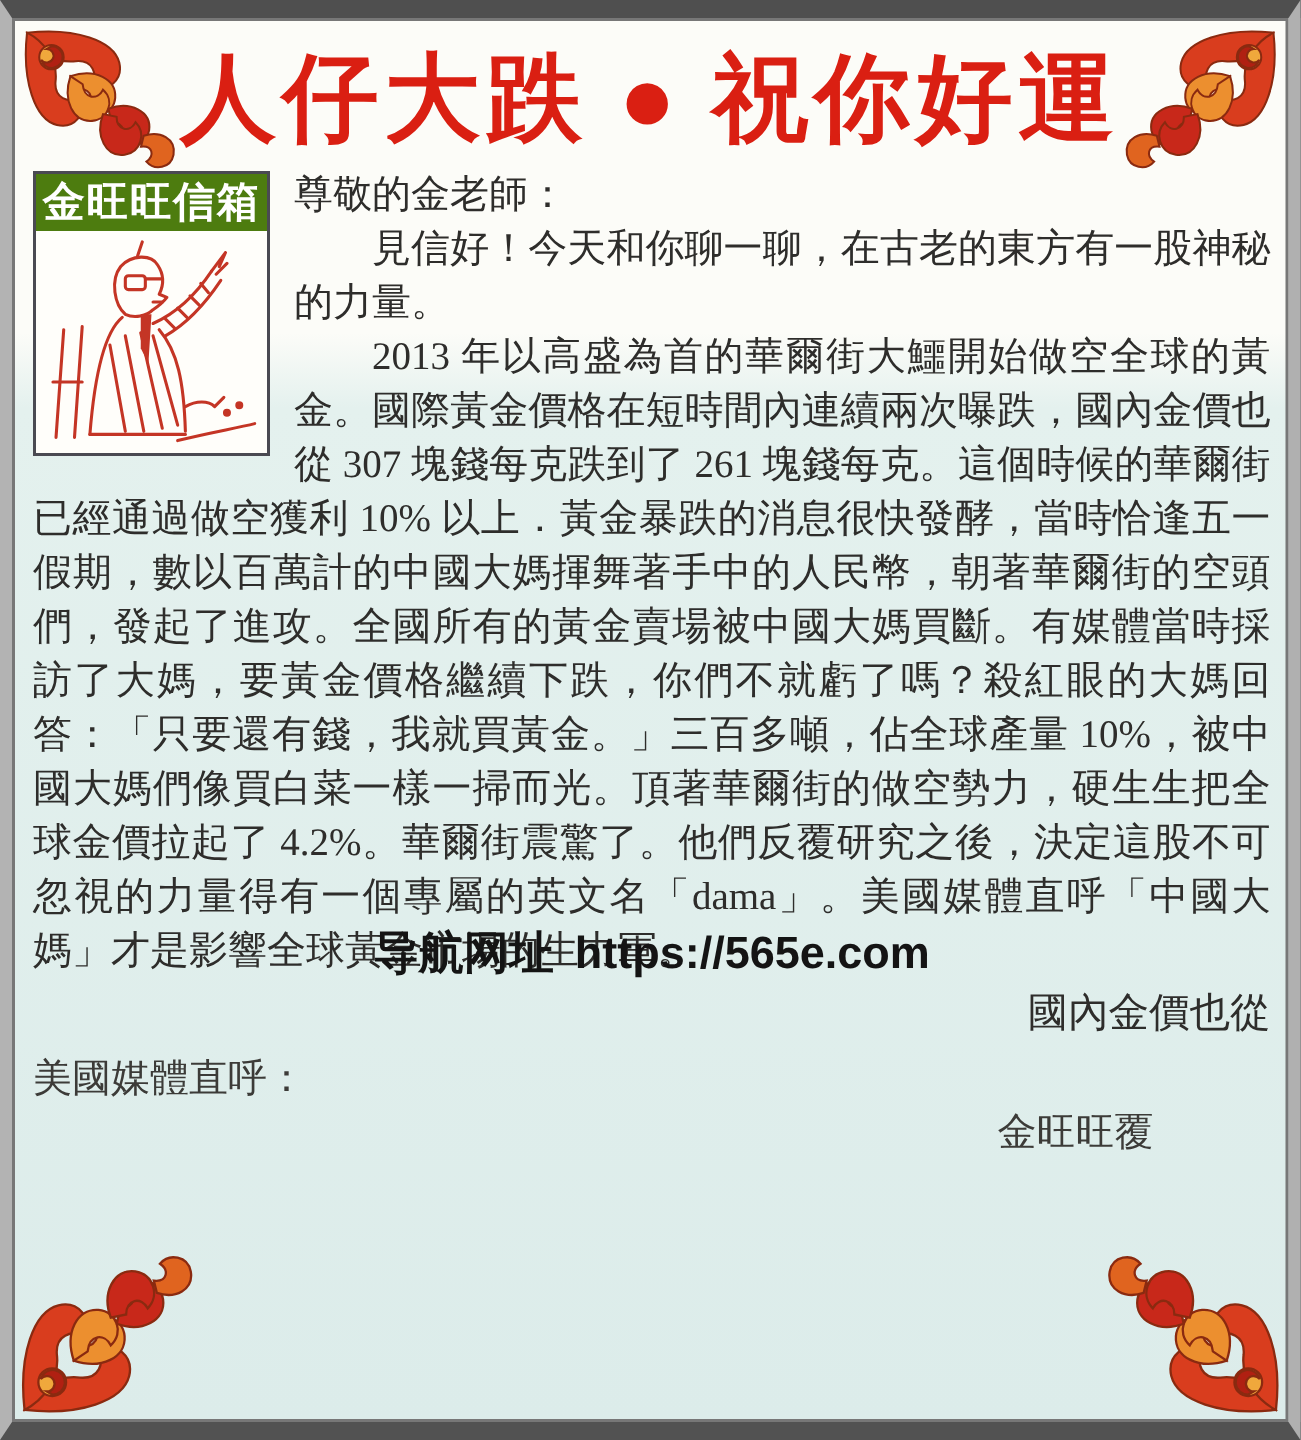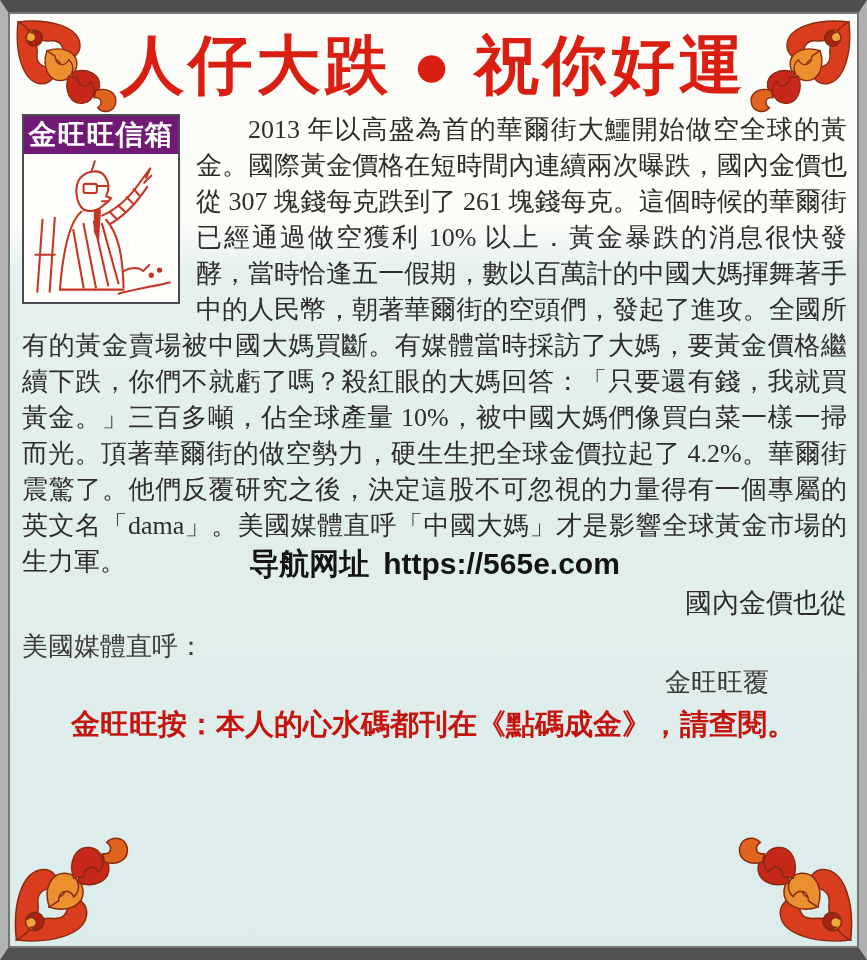--- a/index.html
+++ b/index.html
@@ -49,21 +49,21 @@
   
   .mailbox{
     float:left;
     width:158px;
     margin:2px 16px 4px 0;
     border:2px solid #4a4a52;
     background:#fdfdfa;
     box-sizing:border-box;
   }
   .mailbox-header{
-    background:#701a75;
+    background:#4d7c0f;
     color:#fff;
     font-family:"Liberation Sans","DejaVu Sans",sans-serif;
     font-weight:bold;
     font-size:28px;
     line-height:38px;
     text-align:center;
     letter-spacing:1px;
   }
   .mailbox-cartoon{display:block;background:#fffefa;}
   
@@ -174,30 +174,31 @@
 
             <path d="M92,134 C112,129 130,126 142,123"></path>
             <circle cx="124" cy="116" r="1.6" fill="#c43525"></circle>
             <circle cx="132" cy="111" r="1.6" fill="#c43525"></circle>
           </g>
 
           <polygon points="68,52 75,52 73,84 68,74" fill="#c43525"></polygon>
         </svg>
       </div>
 
+      <p class="salutation">尊敬的金老師：</p>
+      <p class="para">見信好！今天和你聊一聊，在古老的東方有一股神秘的力量。</p>
       <p class="para">2013 年以高盛為首的華爾街大鱷開始做空全球的黃金。國際黃金價格在短時間內連續兩次曝跌，國內金價也從 307 塊錢每克跌到了 261 塊錢每克。這個時候的華爾街已經通過做空獲利 10% 以上．黃金暴跌的消息很快發酵，當時恰逢五一假期，數以百萬計的中國大媽揮舞著手中的人民幣，朝著華爾街的空頭們，發起了進攻。全國所有的黃金賣場被中國大媽買斷。有媒體當時採訪了大媽，要黃金價格繼續下跌，你們不就虧了嗎？殺紅眼的大媽回答：「只要還有錢，我就買黃金。」三百多噸，佔全球產量 10%，被中國大媽們像買白菜一樣一掃而光。頂著華爾街的做空勢力，硬生生把全球金價拉起了 4.2%。華爾街震驚了。他們反覆研究之後，決定這股不可忽視的力量得有一個專屬的英文名「dama」。美國媒體直呼「中國大媽」才是影響全球黃金市場的生力軍。</p>
 
       <div class="navline">
         <span>导航网址</span><span class="gap"></span><span>https://565e.com</span>
       </div>
 
       <p class="sig">國內金價也從</p>
     </div>
 
     <div class="reply">
       <p>美國媒體直呼：</p>
       <p class="reply-sig">金旺旺覆</p>
     </div>
 
-    <p class="footer-note">金旺旺按：本人的心水碼都刊在《點碼成金》，請查閱。</p>
 
   </div>
 </div>
 
 </body></html>

